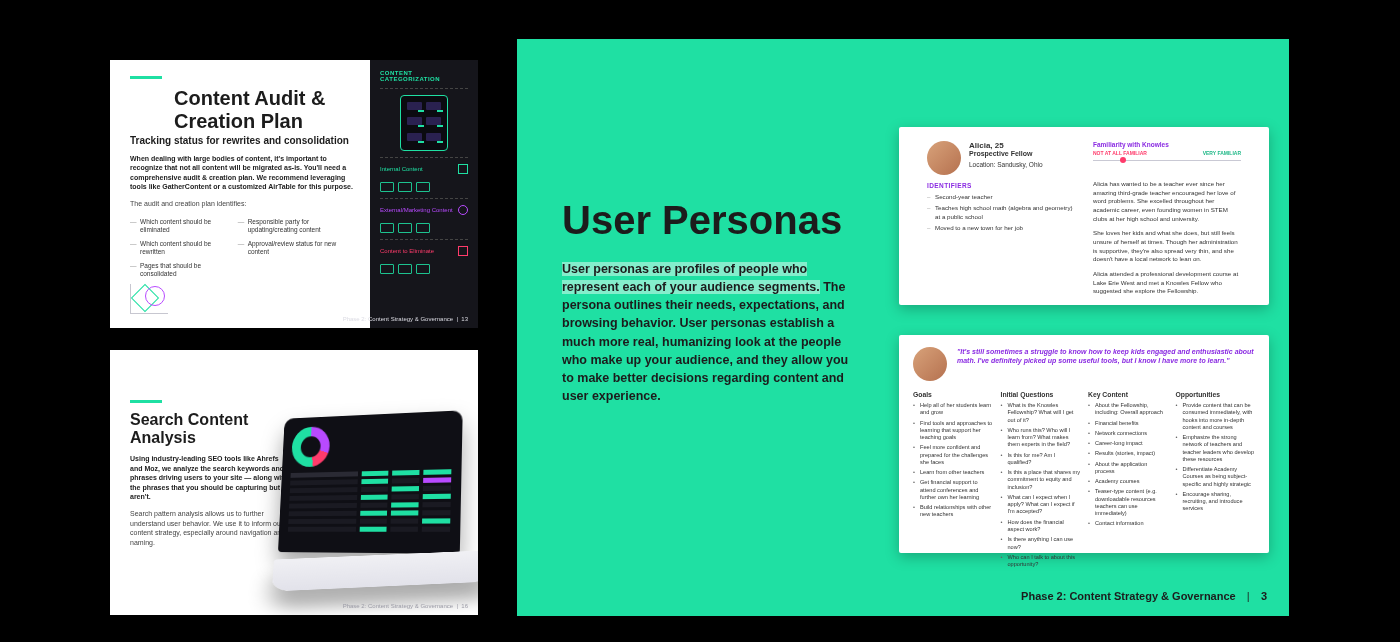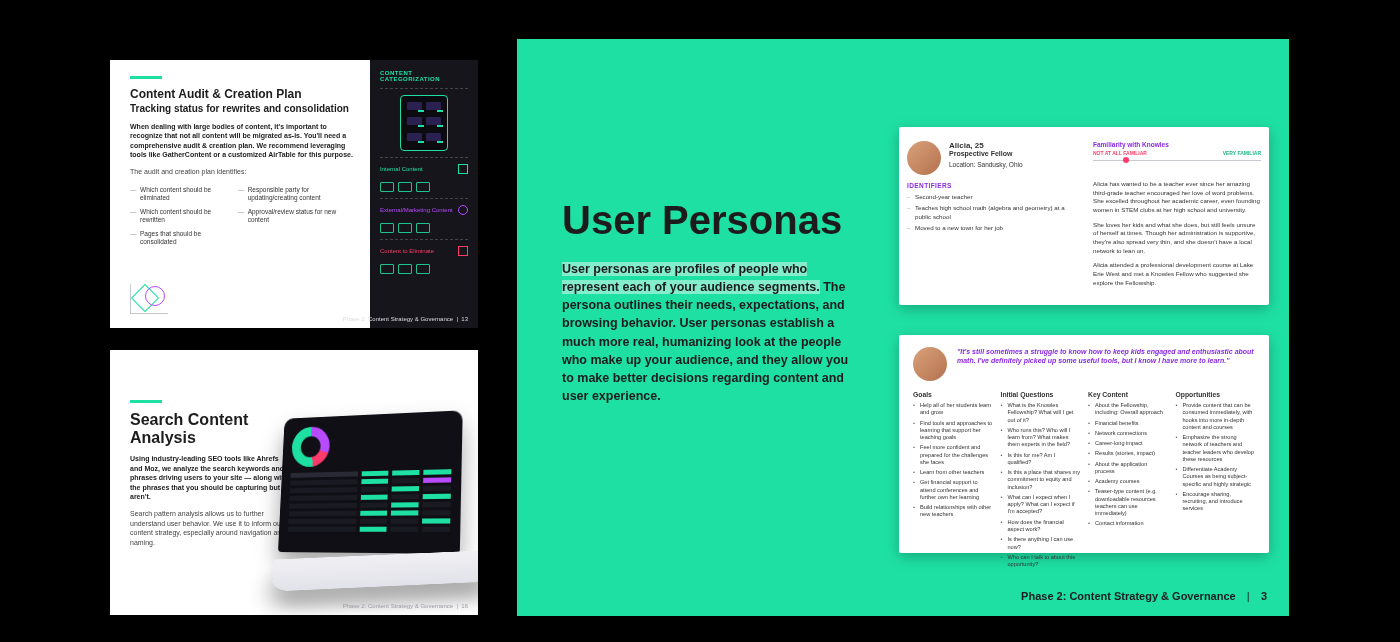--- a/index.html
+++ b/index.html
@@ -21,21 +21,21 @@
     height: 268px;
     background: #fff;
     display: flex;
     box-shadow: 0 2px 10px rgba(0,0,0,.35);
   }
   .audit-left {
     flex: 1;
     padding: 16px 16px 10px 20px;
   }
   .accent-bar { width: 32px; height: 3px; background: #1fe0a3; margin-bottom: 8px; }
-  .audit-title { font-size: 12px; font-weight: 800; color: #1c1c1c; }
+  .audit-title { font-size: 20px; font-weight: 800; color: #1c1c1c; margin-left: 44px; }
   .audit-sub  { font-size: 10px; font-weight: 700; color: #1c1c1c; margin-top: 2px; }
   .audit-lead { font-size: 7px;  font-weight: 700; color: #1c1c1c; margin-top: 8px; line-height: 1.35; }
   .audit-intro{ font-size: 7px;  color: #444; margin-top: 8px; }
   .audit-cols { display: flex; gap: 18px; margin-top: 6px; }
   .audit-cols ul { list-style: none; }
   .audit-cols li { font-size: 6.5px; color: #333; margin: 5px 0; position: relative; padding-left: 10px; line-height: 1.3; }
   .audit-cols li::before { content: "—"; position: absolute; left: 0; color: #999; }
   .geo {
     position: absolute; left: 20px; bottom: 14px; width: 38px; height: 30px;
     border-left: 1px solid #c7c7d0; border-bottom: 1px solid #c7c7d0;
@@ -142,21 +142,21 @@
     font-size:11px; font-weight:700; color:#1c1c1c;
   }
   .personas-footer .sep{ opacity:.6; margin:0 8px; }
 
   
   .pcard {
     position:absolute; background:#fff; border-radius:2px;
     box-shadow: 0 4px 14px rgba(0,0,0,.25);
     font-size: 6.5px; color:#333;
   }
-  .pcard.top   { right:20px; top:88px;  width: 370px; height: 178px; padding:14px 8px; }
+  .pcard.top   { right:20px; top:88px;  width: 370px; height: 178px; padding:14px 28px; }
   .pcard.bottom{ right:20px; top:296px; width: 370px; height: 218px; padding:12px 14px; }
 
   .p-top-grid { display:grid; grid-template-columns: 1fr 1fr; gap: 0 18px; }
   .avatar {
     width:34px; height:34px; border-radius:50%;
     background: linear-gradient(135deg,#d8a27a,#b5714f);
     float:left; margin-right:8px;
   }
   .p-name .nm { font-weight:800; font-size:8px; }
   .p-name .rl { font-weight:800; font-size:7px; }

